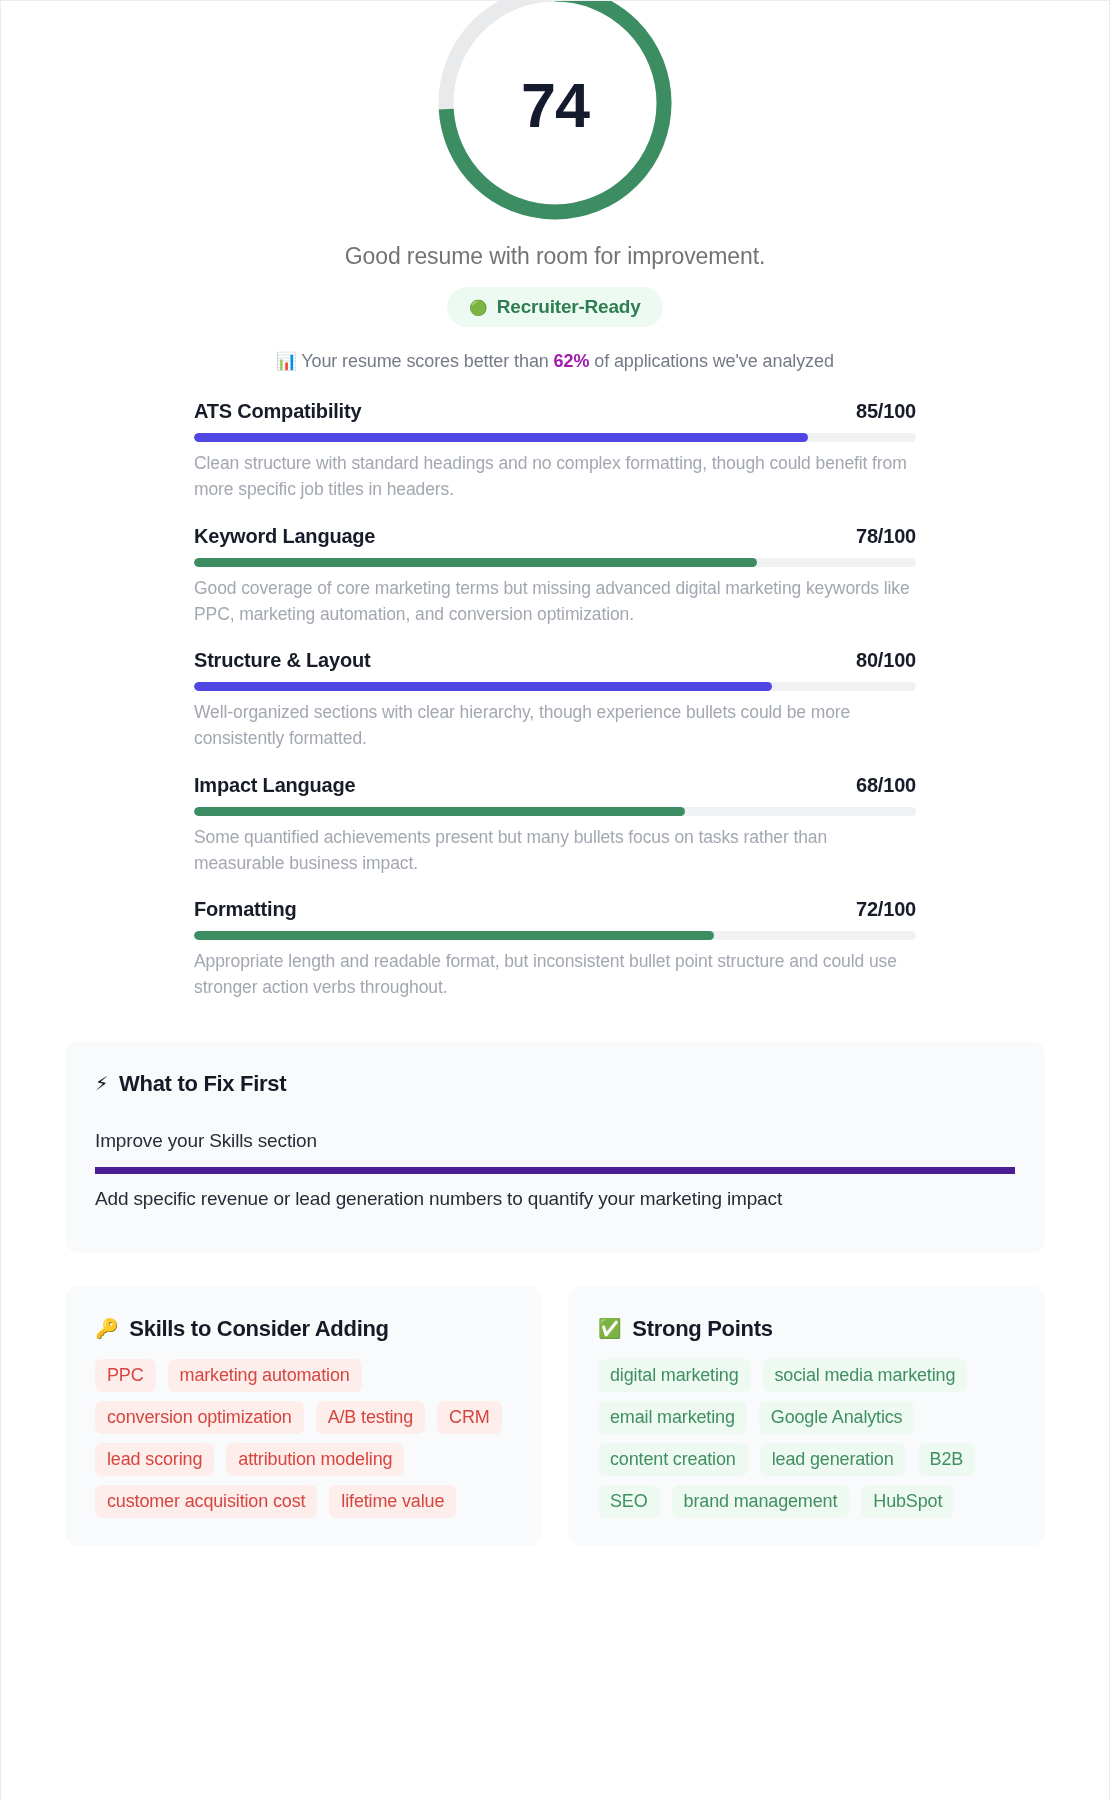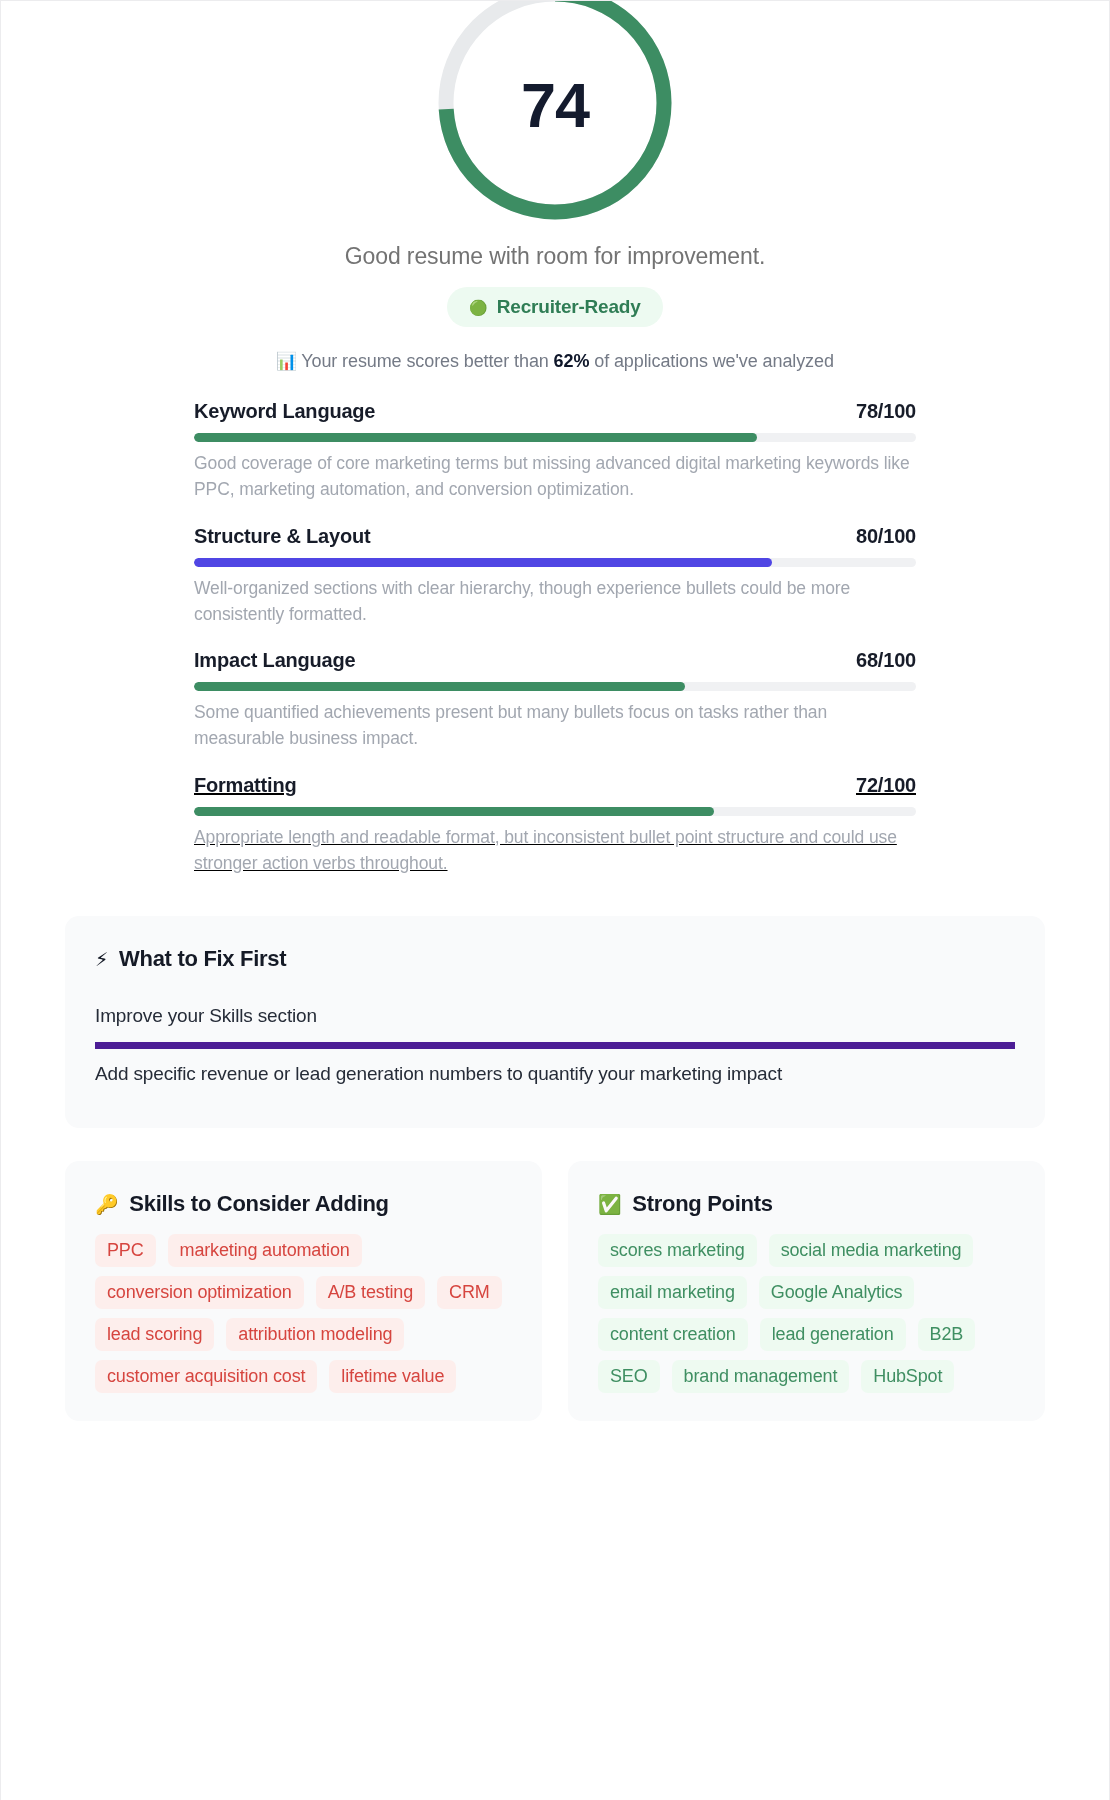--- a/index.html
+++ b/index.html
@@ -79,29 +79,29 @@
   }
 
   .percentile {
     text-align: center;
     margin-top: 24px;
     font-size: 18px;
     color: #747a86;
     letter-spacing: -0.1px;
   }
   .percentile .ico { margin-right: 4px; font-size: 17px; }
-  .percentile b { color: #0f172a; font-weight: 700; }
+  .percentile b { color: #a21caf; font-weight: 700; }
 
   
   .scores {
     margin: 28px auto 0;
     width: 722px;
   }
   .score-row { margin-bottom: 22px; }
-  .score-row:last-child { margin-bottom: 0; text-decoration: underline; }
+  .score-row:last-child { margin-bottom: 0; }
   .score-head {
     display: flex;
     justify-content: space-between;
     align-items: baseline;
     margin-bottom: 10px;
   }
   .score-label {
     font-size: 20px;
     font-weight: 700;
     color: #171c29;
@@ -205,20 +205,30 @@
     <span class="dot">🟢</span>
     <span>Recruiter-Ready</span>
   </div>
 </div>
 
 <div class="percentile">
   <span class="ico">📊</span><span>Your resume scores better than </span><b>62%</b><span> of applications we've analyzed</span>
 </div>
 
 <div class="scores" id="scores-container">
+    <div class="score-row">
+      <div class="score-head">
+        <div class="score-label">ATS Compatibility</div>
+        <div class="score-value">85/100</div>
+      </div>
+      <div class="track">
+        <div class="fill" style="width: 85%; background: rgb(80, 70, 228);"></div>
+      </div>
+      <div class="score-desc">Clean structure with standard headings and no complex formatting, though could benefit from more specific job titles in headers.</div>
+    </div>
     <div class="score-row">
       <div class="score-head">
         <div class="score-label">Keyword Language</div>
         <div class="score-value">78/100</div>
       </div>
       <div class="track">
         <div class="fill" style="width: 78%; background: rgb(61, 141, 99);"></div>
       </div>
       <div class="score-desc">Good coverage of core marketing terms but missing advanced digital marketing keywords like PPC, marketing automation, and conversion optimization.</div>
     </div>
@@ -284,21 +294,21 @@
         <span class="tag red">lifetime value</span>
       </div>
   </div>
 
   <div class="card">
     <div class="card-title">
       <span class="emoji">✅</span>
       <span>Strong Points</span>
     </div>
     <div class="tags" id="strong-tags">
-        <span class="tag green">scores marketing</span>
+        <span class="tag green">digital marketing</span>
         <span class="tag green">social media marketing</span>
         <span class="tag green">email marketing</span>
         <span class="tag green">Google Analytics</span>
         <span class="tag green">content creation</span>
         <span class="tag green">lead generation</span>
         <span class="tag green">B2B</span>
         <span class="tag green">SEO</span>
         <span class="tag green">brand management</span>
         <span class="tag green">HubSpot</span>
       </div>

